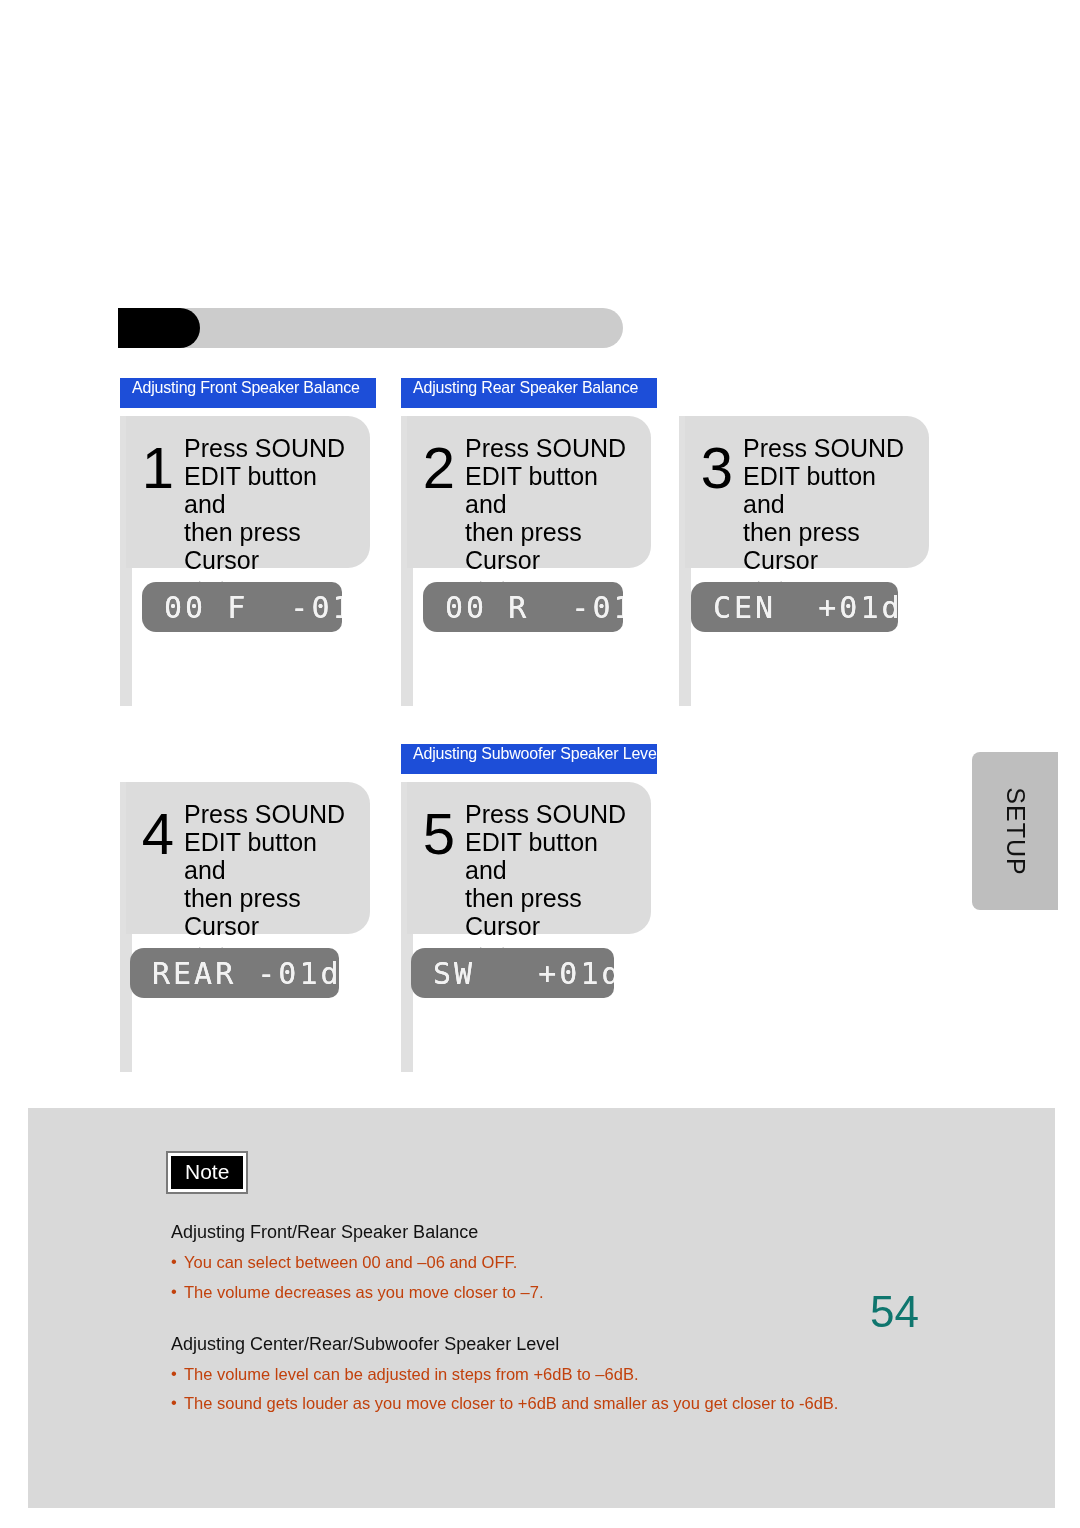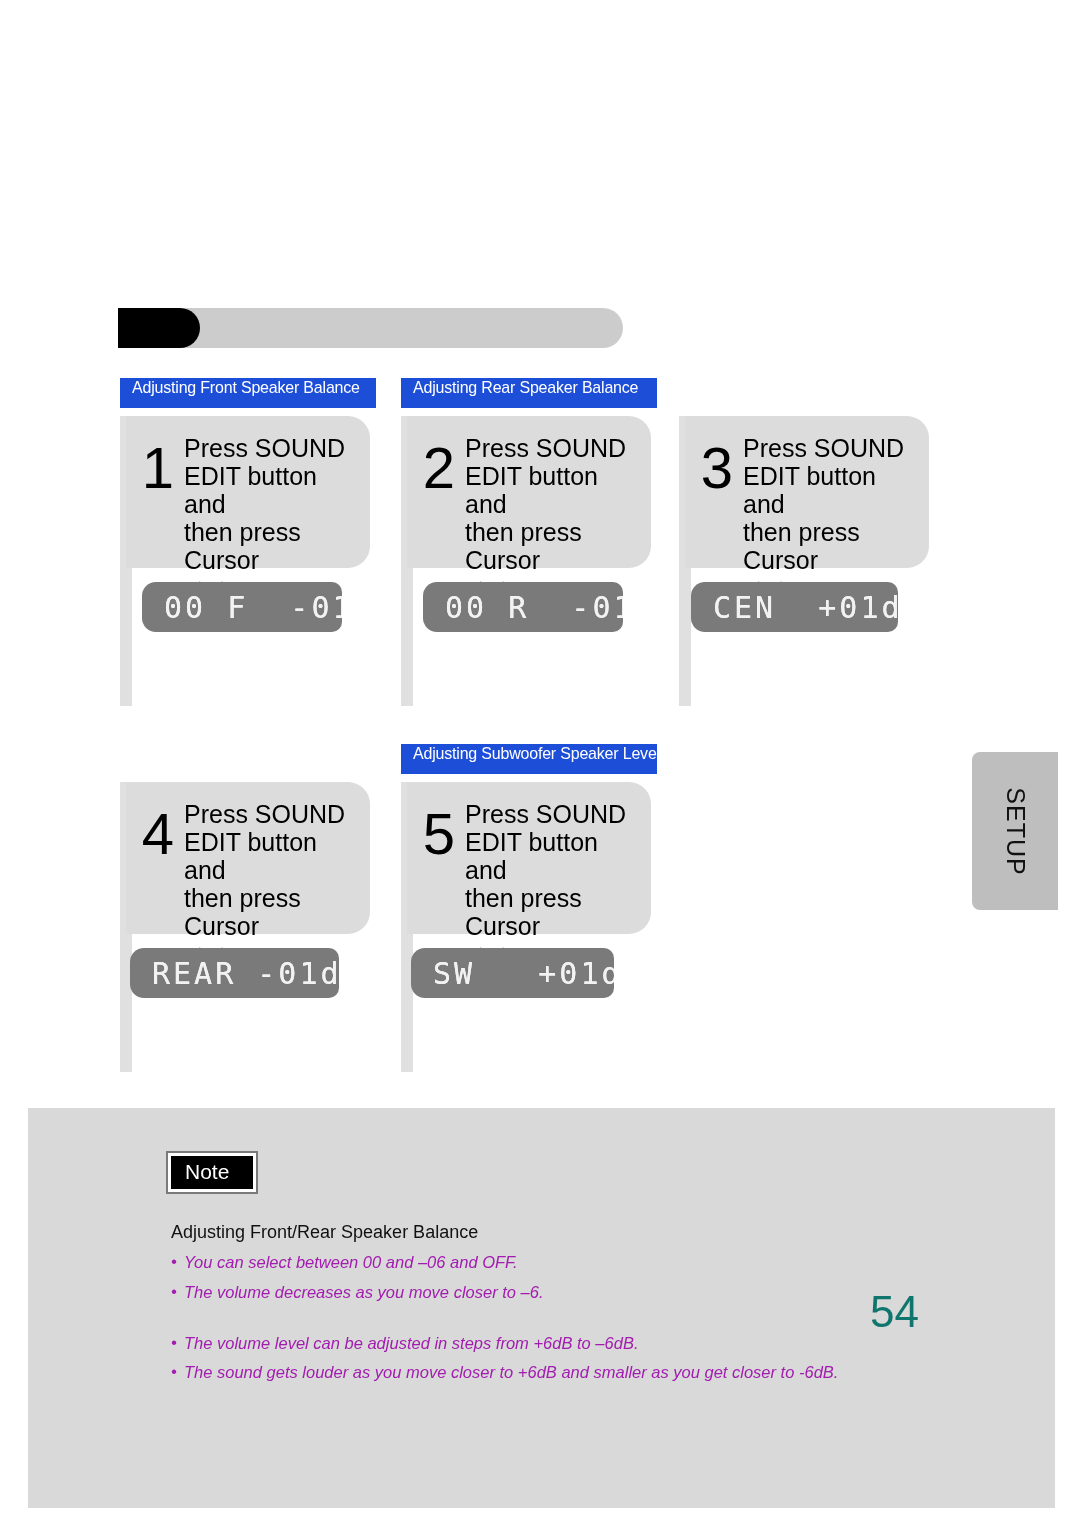--- a/index.html
+++ b/index.html
@@ -161,47 +161,46 @@
     height: 400px;
     background: #d9d9d9;
   }
   #note-badge {
     position: absolute;
     left: 140px;
     top: 45px;
     background: #000000;
     border: 3px solid #ffffff;
     outline: 2px solid #7a7a7a;
-    padding: 5px 24px 6px 14px;
+    padding: 5px 14px 6px 14px;
   }
   #note-badge-label {
     color: #ffffff;
     font-size: 21px;
     line-height: 1;
   }
   #note-body {
     position: absolute;
     left: 143px;
     top: 112px;
     width: 840px;
   }
   .note-heading {
     font-size: 18px;
     color: #111111;
     margin: 0 0 7px 0;
     line-height: 1.35;
   }
   .note-bullet {
     font-size: 16.5px;
-    color: #a21caf;
+    color: #c2410c;
     margin: 0 0 7px 0;
     line-height: 1.35;
     padding-left: 13px;
     position: relative;
-    font-style: italic;
   }
   .note-bullet::before {
     content: "\2022";
     position: absolute;
     left: 0;
     top: -1px;
   }
   .note-gap { height: 22px; }
 
   #page-number {
@@ -313,19 +312,20 @@
   <span id="setup-tab-label">SETUP</span>
 </div>
 
 <div id="note-panel">
   <div id="note-badge">
     <span id="note-badge-label">Note</span>
   </div>
   <div id="note-body">
     <p class="note-heading">Adjusting Front/Rear Speaker Balance</p>
     <p class="note-bullet">You can select between 00 and –06 and OFF.</p>
-    <p class="note-bullet">The volume decreases as you move closer to –6.</p>
+    <p class="note-bullet">The volume decreases as you move closer to –7.</p>
     <div class="note-gap"></div>
+    <p class="note-heading">Adjusting Center/Rear/Subwoofer Speaker Level</p>
     <p class="note-bullet">The volume level can be adjusted in steps from +6dB to –6dB.</p>
     <p class="note-bullet">The sound gets louder as you move closer to +6dB and smaller as you get closer to -6dB.</p>
   </div>
   <div id="page-number" style="position:absolute; left:842px; top:182px;">54</div>
 </div>
 
 </body></html>

